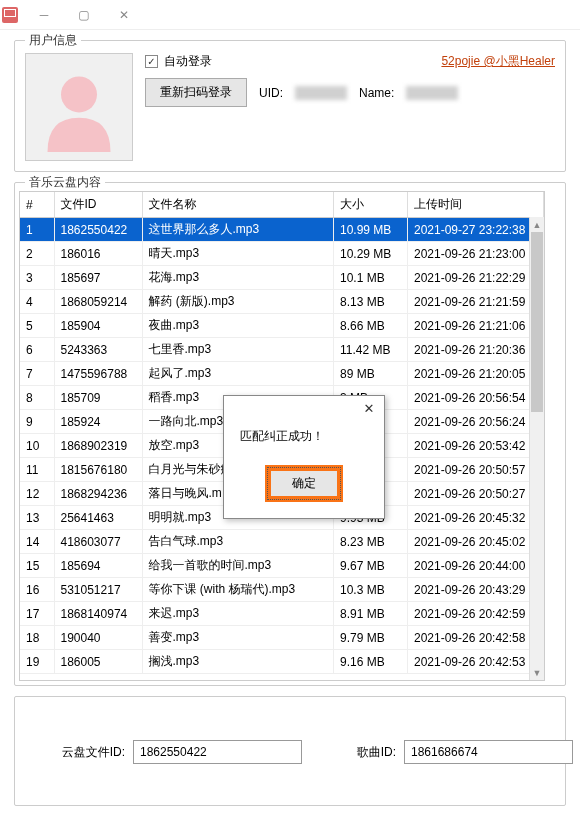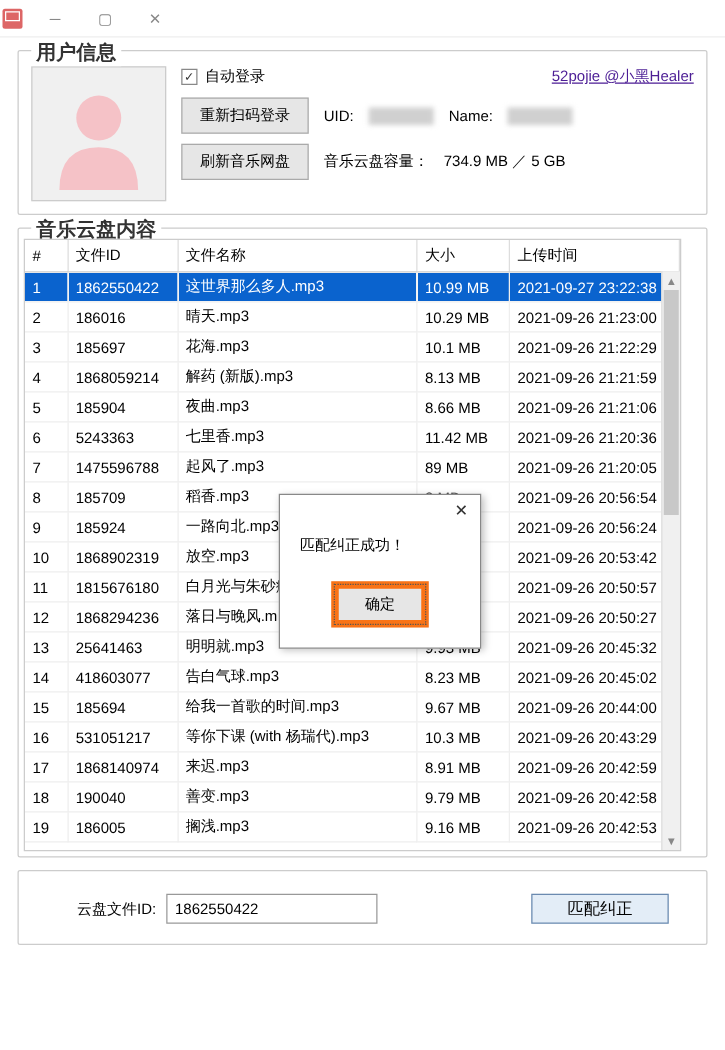--- a/index.html
+++ b/index.html
@@ -5,28 +5,28 @@
 * { box-sizing: border-box; margin: 0; padding: 0; }
 body { font-family: "Microsoft YaHei", Tahoma, sans-serif; font-size: 12px; background: #fff; color: #000; width: 580px; height: 840px; overflow: hidden; }
 .titlebar { height: 30px; background: #fff; display: flex; align-items: center; padding: 0 2px; border-bottom: 1px solid #eee; }
 .titlebar .icon { width: 16px; height: 16px; background: #d66; margin-right: 6px; display: inline-block; border-radius: 2px; position: relative; }
 .titlebar .icon::before { content: ""; position: absolute; width: 10px; height: 6px; border: 1px solid #fff; top: 2px; left: 2px; }
 .titlebar .title { flex: 1; color: #555; font-size: 12px; }
 .titlebar .winbtns { display: flex; }
 .titlebar .winbtn { width: 40px; height: 28px; display: flex; align-items: center; justify-content: center; color: #888; }
 .content { padding: 10px 14px 14px 14px; }
 .groupbox { border: 1px solid #ccc; border-radius: 2px; padding: 12px 10px 10px 10px; position: relative; margin-bottom: 10px; }
-.groupbox .legend { position: absolute; top: -9px; left: 10px; background: #fff; padding: 0 4px; font-size: 16px; color: #333; font-weight: bold; }
+.groupbox .legend { position: absolute; top: -9px; left: 10px; background: #fff; padding: 0 4px; font-size: 12px; color: #333; }
 .userinfo-row { display: flex; gap: 12px; }
 .avatar { width: 108px; height: 108px; border: 1px solid #ccc; background: #f0f0f0; display: flex; align-items: center; justify-content: center; }
 .avatar svg { width: 90px; height: 90px; }
 .userinfo-right { flex: 1; display: flex; flex-direction: column; gap: 8px; }
 .row1 { display: flex; align-items: center; gap: 6px; }
 .checkbox { width: 13px; height: 13px; border: 1px solid #888; display: inline-flex; align-items: center; justify-content: center; font-size: 10px; color: #333; }
-.link { color: #4c1d95; text-decoration: underline; margin-left: auto; }
+.link { color: #c2410c; text-decoration: underline; margin-left: auto; }
 .row2 { display: flex; align-items: center; gap: 12px; }
 .btn { background: #e6e6e6; border: 1px solid #aaa; padding: 5px 14px; font-size: 12px; cursor: pointer; }
 .blurred { display: inline-block; width: 52px; height: 14px; background: #d0d0d0; filter: blur(2px); vertical-align: middle; }
 .tablewrap { height: 490px; overflow: hidden; position: relative; border: 1px solid #ccc; }
 .table { width: 100%; border-collapse: collapse; table-layout: fixed; }
 .table th { background: #fff; border-right: 1px solid #ddd; border-bottom: 1px solid #ccc; text-align: left; padding: 4px 6px; font-weight: normal; font-size: 12px; height: 24px; }
 .table td { border-right: 1px solid #eee; border-bottom: 1px solid #eee; padding: 3px 6px; font-size: 12px; height: 23px; white-space: nowrap; overflow: hidden; text-overflow: ellipsis; }
 .table tr.sel td { background: #0a63ce; color: #fff; }
 .scrollbar { position: absolute; right: 0; top: 25px; bottom: 0; width: 15px; background: #f0f0f0; border-left: 1px solid #ddd; }
 .scrollthumb { position: absolute; left: 1px; right: 1px; top: 15px; height: 180px; background: #c8c8c8; }
@@ -74,25 +74,20 @@
           <span>自动登录</span>
           <a class="link">52pojie @小黑Healer</a>
         </div>
         <div class="row2">
           <button class="btn">重新扫码登录</button>
           <span>UID:</span>
           <span class="blurred"></span>
           <span>Name:</span>
           <span class="blurred"></span>
         </div>
-        <div class="row2">
-          <button class="btn">刷新音乐网盘</button>
-          <span>音乐云盘容量：</span>
-          <span>734.9 MB ／ 5 GB</span>
-        </div>
       </div>
     </div>
   </div>
 
   <div class="groupbox" style="padding:8px 20px 4px 4px;">
     <div class="legend">音乐云盘内容</div>
     <div class="tablewrap">
       <table class="table">
         <colgroup>
             <col style="width:34px">
@@ -254,20 +249,24 @@
     </div>
   </div>
 
   <div class="groupbox">
     <div class="matchbox">
       <div class="matchfields">
         <div class="fieldrow">
           <label>云盘文件ID:</label>
           <input type="text" value="1862550422" style="">
         </div>
+        <div class="fieldrow">
+          <label>歌曲ID:</label>
+          <input type="text" value="1861686674" style="">
+        </div>
       </div>
       <div class="bigbtn">匹配纠正</div>
     </div>
   </div>
 </div>
 
 <div class="dialog">
   <div class="dlg-titlebar">
     <div class="dlgclose">✕</div>
   </div>

